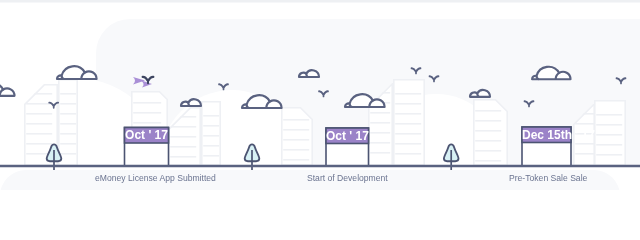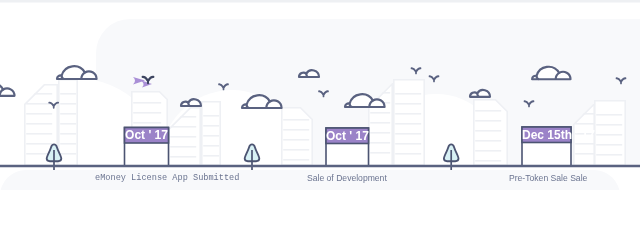--- a/index.html
+++ b/index.html
@@ -302,18 +302,18 @@
 </g>
 </svg>
 
 <div>
   <div class="ms-date" style="left:124.5px;top:131px;width:44px;">Oct ' 17</div>
   <div class="ms-date" style="left:326px;top:131.5px;width:42.5px;">Oct ' 17</div>
   <div class="ms-date" style="left:522px;top:130.5px;width:41px;">Dec 15th ' 17</div>
 </div>
 
 <div>
-  <div class="ms-label" style="left:95px;top:173px;font-family:Liberation Mono, monospace;">eMoney License App Submitted</div>
-  <div class="ms-label" style="left:307px;top:173px;">Sale of Development</div>
+  <div class="ms-label" style="left:95px;top:173px;">eMoney License App Submitted</div>
+  <div class="ms-label" style="left:307px;top:173px;">Start of Development</div>
   <div class="ms-label" style="left:509px;top:173px;">Pre-Token Sale Sale</div>
 </div>
 
 </div>
 
 </body></html>

